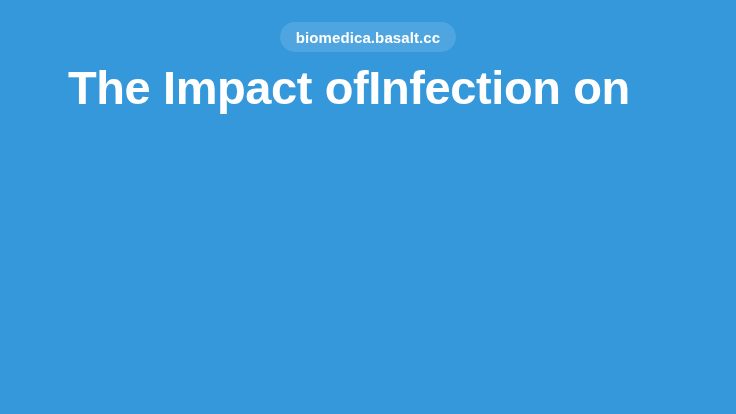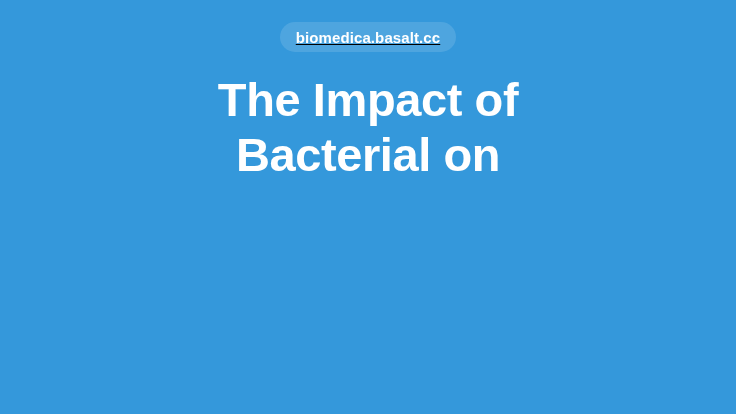--- a/index.html
+++ b/index.html
@@ -28,38 +28,37 @@
   .domain-badge {
     margin-top: 22px;
     height: 30px;
     padding: 0 16px;
     display: flex;
     align-items: center;
     justify-content: center;
     border-radius: 999px;
     background: rgba(255, 255, 255, 0.13);
     flex: 0 0 auto;
-    text-decoration: underline;
   }
 
   .domain-badge-text {
     color: #ffffff;
     font-family: "Liberation Sans", sans-serif;
     font-size: 15px;
     font-weight: bold;
     letter-spacing: 0.1px;
     line-height: 1;
     white-space: nowrap;
   }
 
   .title-block {
-    margin-top: 20px;
+    margin-top: 8px;
     width: 600px;
     display: flex;
-    flex-direction: column;
+    flex-direction: row;
     align-items: center;
     text-align: center;
   }
 
   .title-line {
     color: #ffffff;
     font-family: "Liberation Sans", sans-serif;
     font-size: 47px;
     font-weight: bold;
     line-height: 55px;
@@ -71,16 +70,16 @@
 <body>
 
 <div class="card">
 
   <div class="domain-badge">
     <span class="domain-badge-text">biomedica.basalt.cc</span>
   </div>
 
   <div class="title-block">
     <div class="title-line">The Impact of</div>
-    <div class="title-line">Bacterial on</div>
+    <div class="title-line">Infection on</div>
   </div>
 
 </div>
 
 </body></html>

